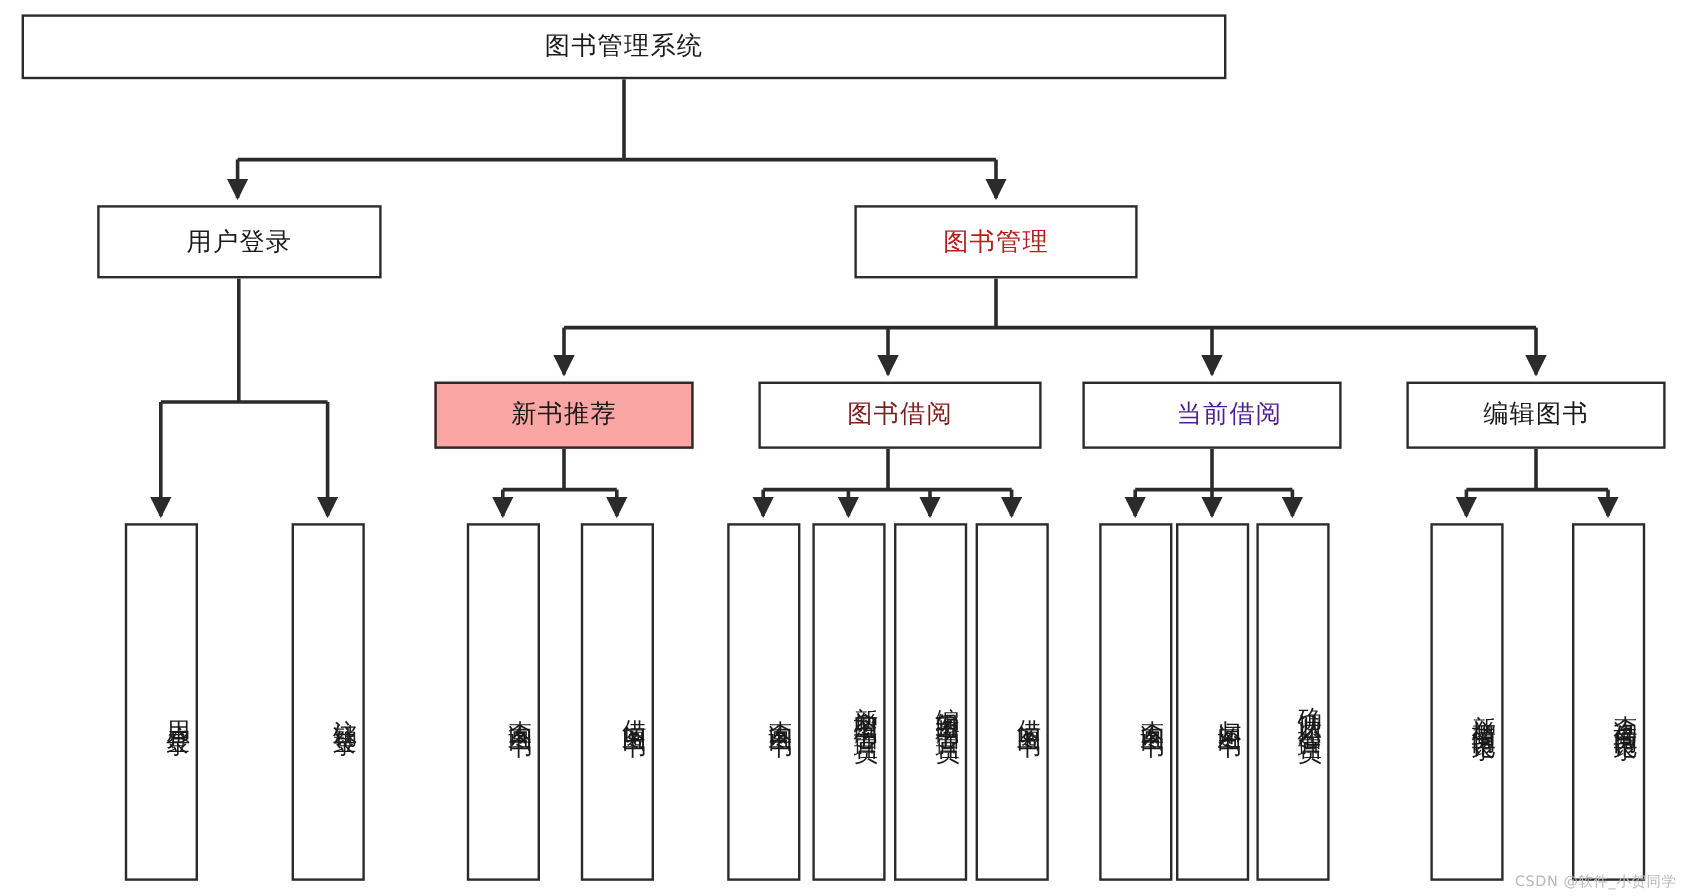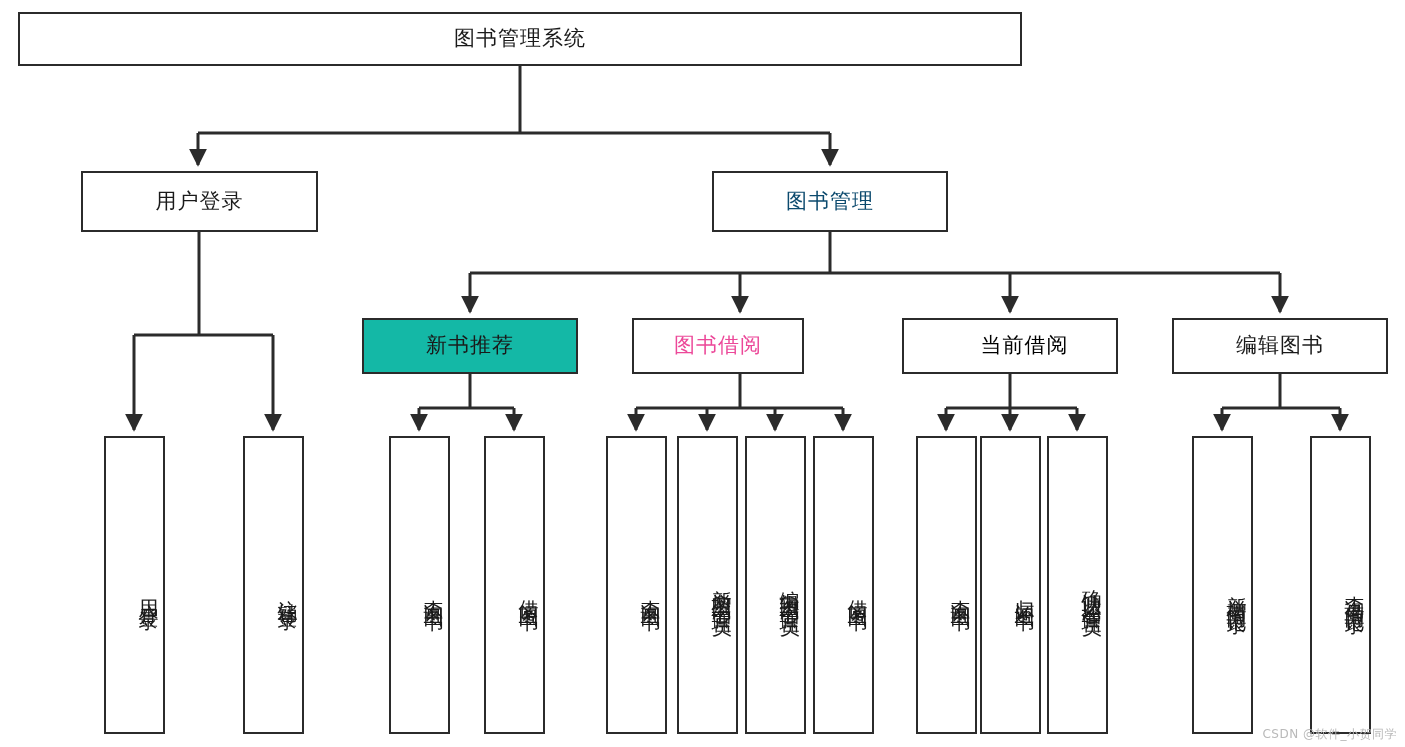--- a/index.html
+++ b/index.html
@@ -126,31 +126,31 @@
     </g>
   </svg>
 
   <div class="node horizontal" id="node-root" style="left: 18px; top: 12px; width: 1004px; height: 54px; border-color: rgb(43, 43, 43); color: rgb(26, 26, 26); background: rgb(255, 255, 255);">
     <span class="node-label">图书管理系统</span>
   </div>
 
   <div class="node horizontal" id="node-l2-0" style="left: 81px; top: 171px; width: 237px; height: 61px; border-color: rgb(43, 43, 43); color: rgb(26, 26, 26); background: rgb(255, 255, 255);">
     <span class="node-label">用户登录</span>
   </div>
-  <div class="node horizontal" id="node-l2-1" style="left: 712px; top: 171px; width: 236px; height: 61px; border-color: rgb(43, 43, 43); color: #0c4a6e; background: rgb(255, 255, 255);">
+  <div class="node horizontal" id="node-l2-1" style="left: 712px; top: 171px; width: 236px; height: 61px; border-color: rgb(43, 43, 43); color: #b91c1c; background: rgb(255, 255, 255);">
     <span class="node-label">图书管理</span>
   </div>
 
-  <div class="node horizontal" id="node-l3-0" style="left: 362px; top: 318px; width: 216px; height: 56px; border-color: rgb(43, 43, 43); color: rgb(26, 26, 26); background: #14b8a6;">
+  <div class="node horizontal" id="node-l3-0" style="left: 362px; top: 318px; width: 216px; height: 56px; border-color: rgb(43, 43, 43); color: rgb(26, 26, 26); background: #fca5a5;">
     <span class="node-label">新书推荐</span>
   </div>
-  <div class="node horizontal" id="node-l3-1" style="left: 632px; top: 318px; width: 172px; height: 56px; border-color: rgb(43, 43, 43); color: #ec4899; background: rgb(255, 255, 255);">
+  <div class="node horizontal" id="node-l3-1" style="left: 632px; top: 318px; width: 236px; height: 56px; border-color: rgb(43, 43, 43); color: #7f1d1d; background: rgb(255, 255, 255);">
     <span class="node-label">图书借阅</span>
   </div>
-  <div class="node horizontal" id="node-l3-2" style="left: 902px; top: 318px; width: 216px; height: 56px; border-color: rgb(43, 43, 43); color: #000000; background: rgb(255, 255, 255); padding-left: 29px;">
+  <div class="node horizontal" id="node-l3-2" style="left: 902px; top: 318px; width: 216px; height: 56px; border-color: rgb(43, 43, 43); color: #4c1d95; background: rgb(255, 255, 255); padding-left: 29px;">
     <span class="node-label">当前借阅</span>
   </div>
   <div class="node horizontal" id="node-l3-3" style="left: 1172px; top: 318px; width: 216px; height: 56px; border-color: rgb(43, 43, 43); color: rgb(26, 26, 26); background: rgb(255, 255, 255);">
     <span class="node-label">编辑图书</span>
   </div>
 
   <div class="node vertical" id="node-leaf-0" style="left: 104px; top: 436px; width: 61px; height: 298px; border-color: rgb(43, 43, 43); color: rgb(26, 26, 26); background: rgb(255, 255, 255);">
     <span class="node-label">用户登录</span>
   </div>
   <div class="node vertical" id="node-leaf-1" style="left: 243px; top: 436px; width: 61px; height: 298px; border-color: rgb(43, 43, 43); color: rgb(26, 26, 26); background: rgb(255, 255, 255);">

